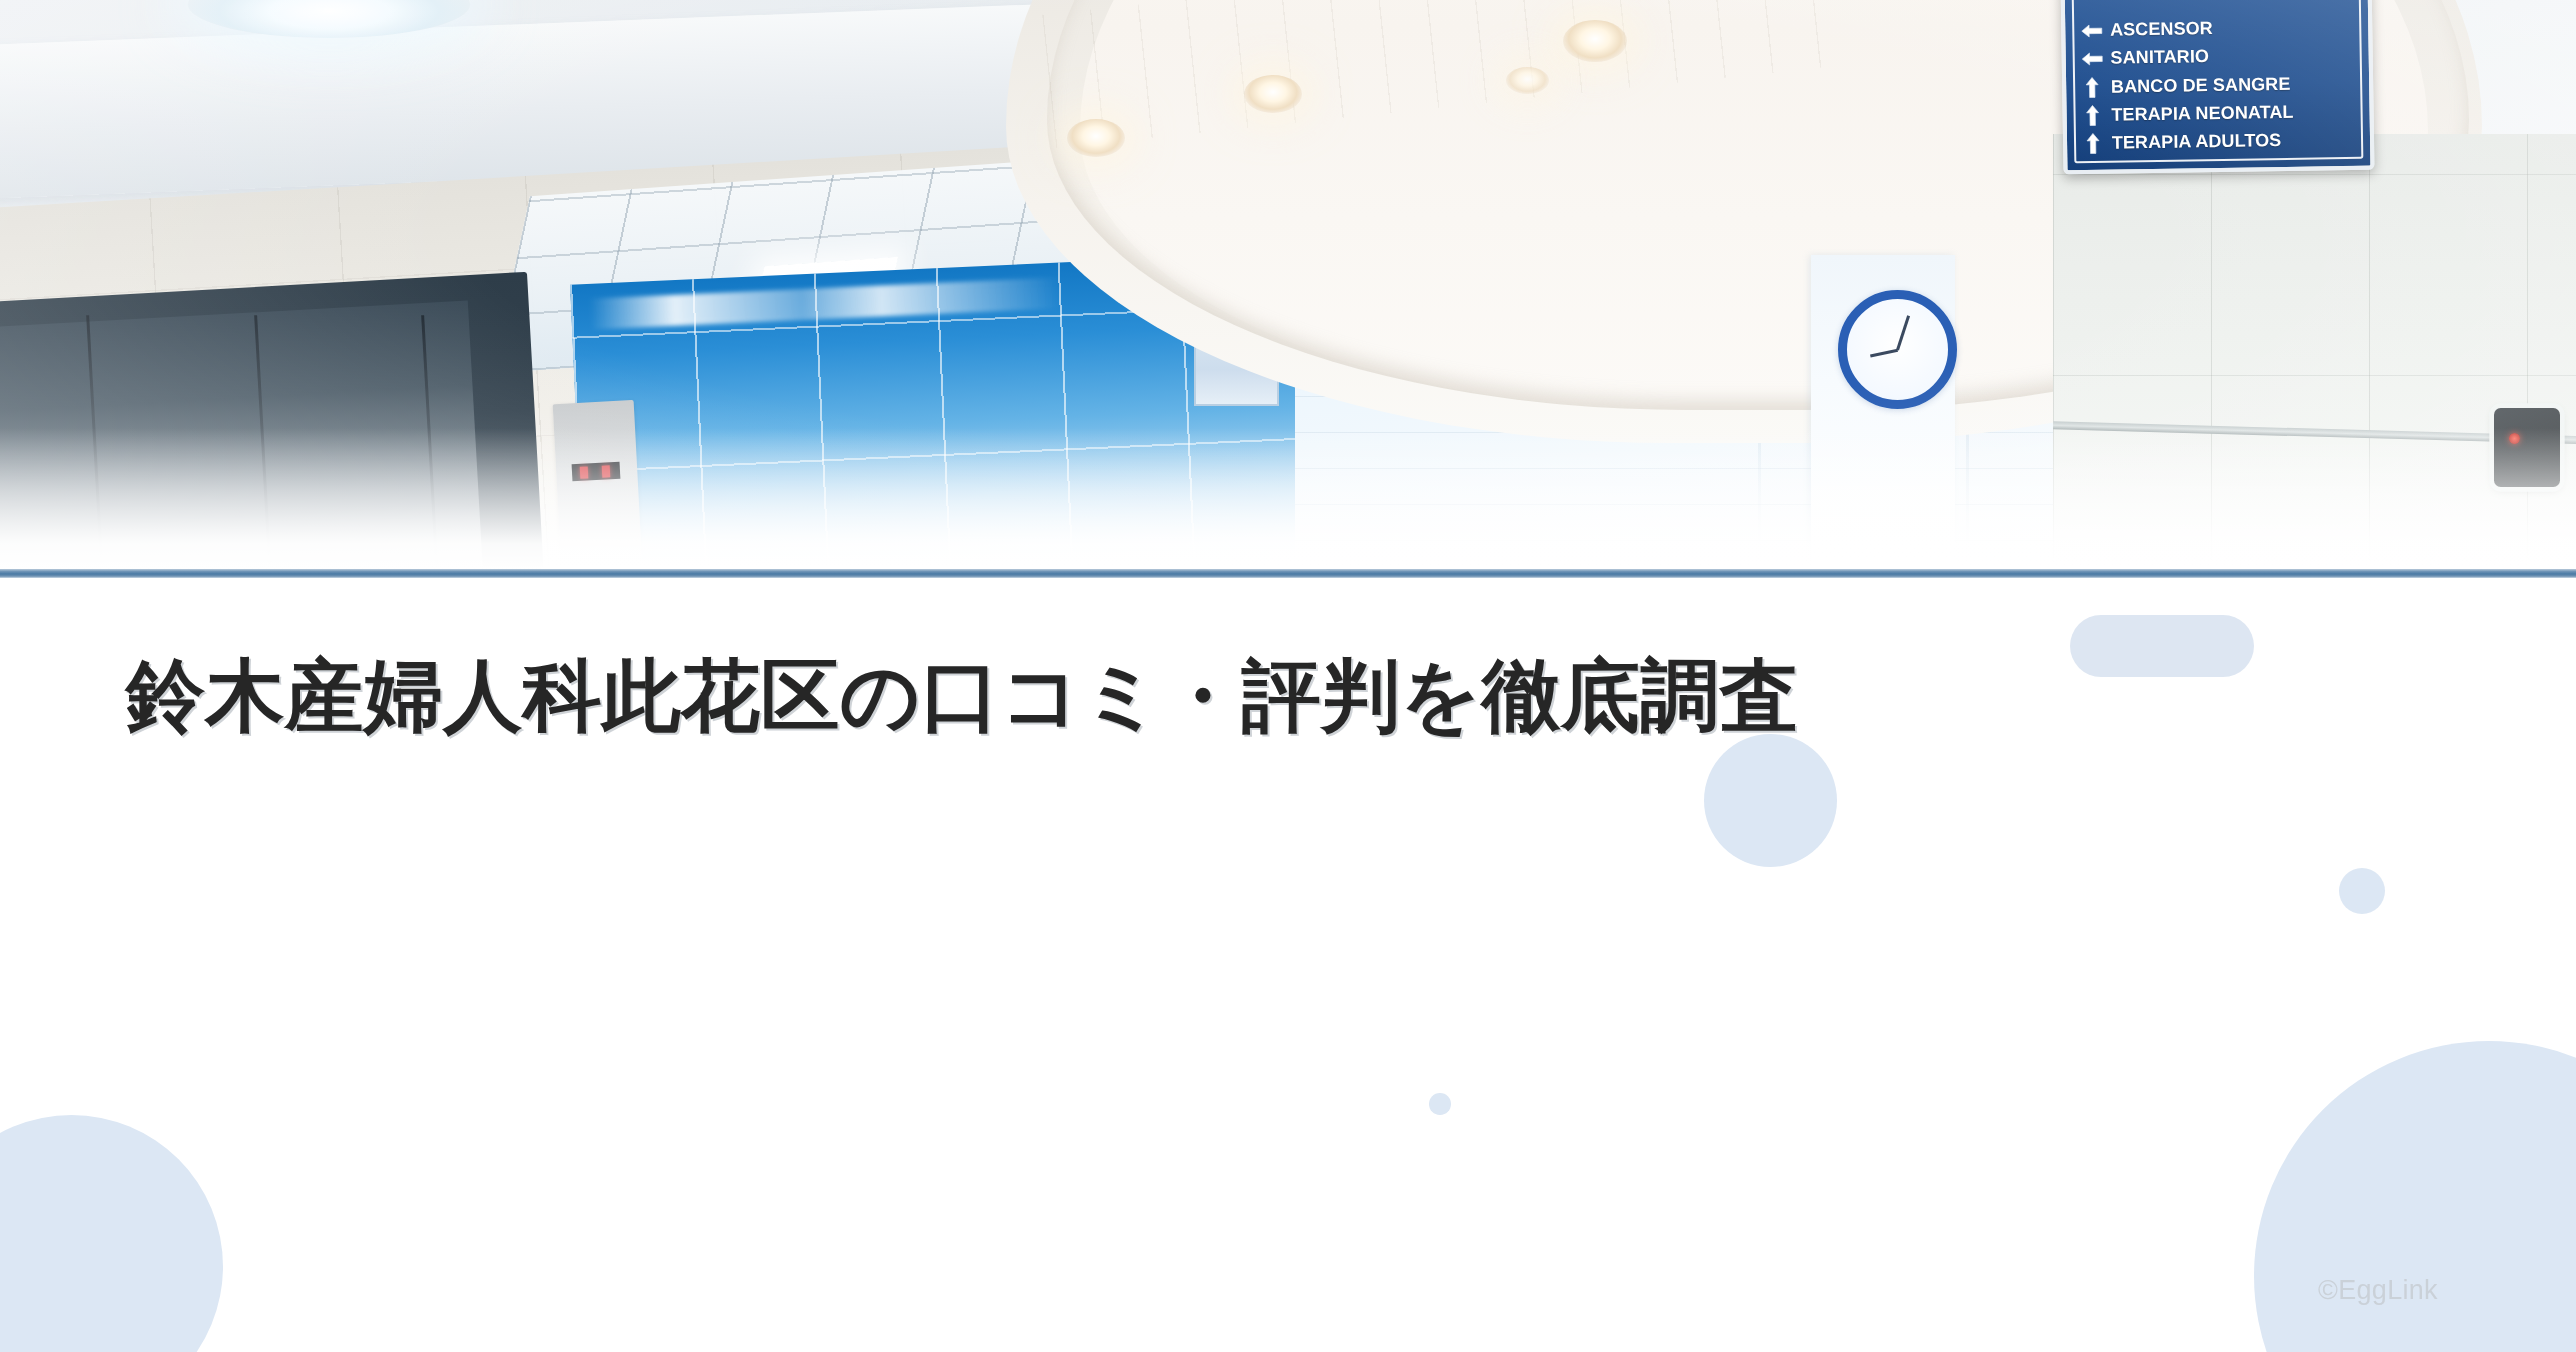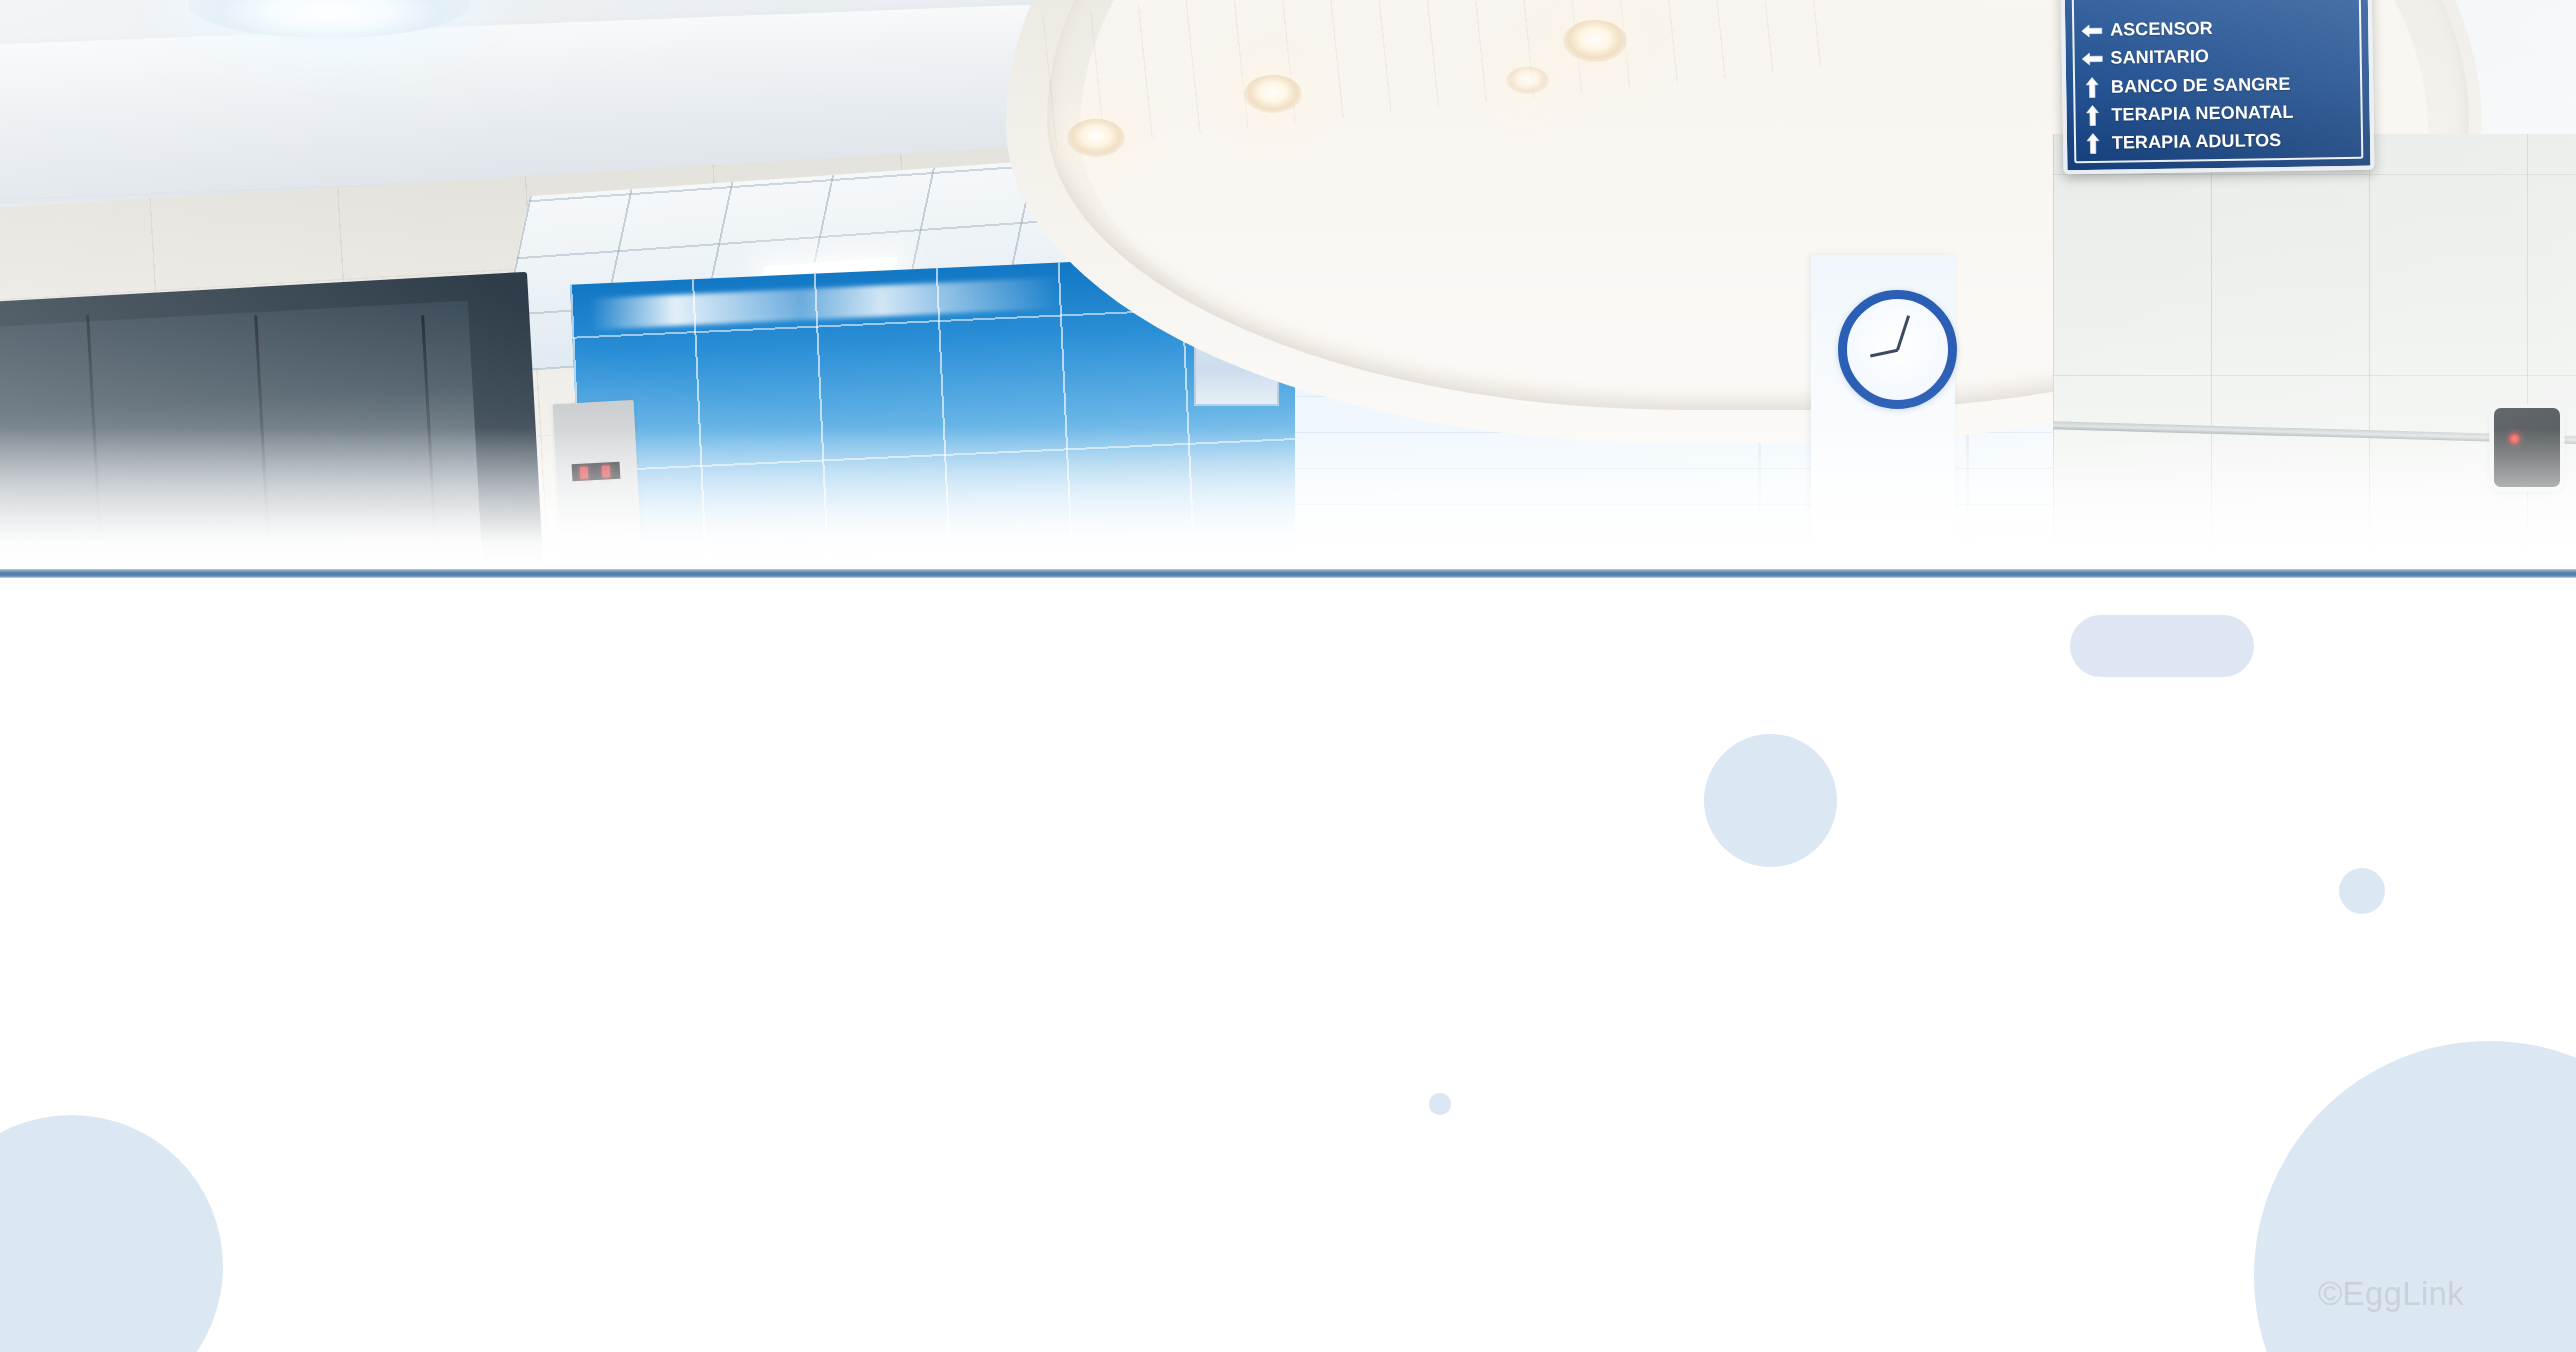--- a/index.html
+++ b/index.html
@@ -500,21 +500,21 @@
     white-space: nowrap;
     text-shadow: 2px 2px 0 rgba(130,140,150,0.38);
   }
 
   #watermark {
     position: absolute;
     left: 2318px;
     top: 1275px;
     color: #c9cfd6;
     font-family: "Liberation Sans", sans-serif;
-    font-size: 33px;
+    font-size: 27px;
     letter-spacing: 0.3px;
     opacity: .9;
   }
 </style>
 </head>
 <body>
 
 <div id="slide">
 
   <div id="hero">
@@ -635,17 +635,18 @@
 
   <div id="body-area">
     <div class="deco-pill d-pill"></div>
     <div class="deco d-mid"></div>
     <div class="deco d-dot-sm"></div>
     <div class="deco d-dot-md"></div>
     <div class="deco d-bl"></div>
     <div class="deco d-br"></div>
   </div>
 
+  <h1 id="title">鈴木産婦人科此花区の口コミ・評判を徹底調査</h1>
 
   <div id="watermark">©EggLink</div>
 
 </div>
 
 
 </body></html>

